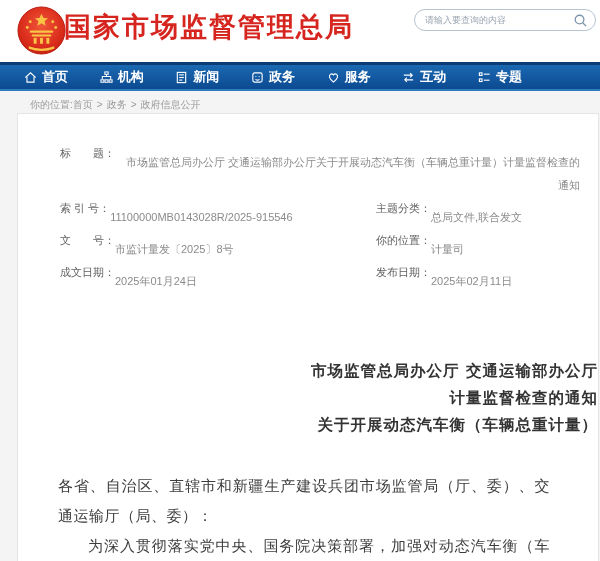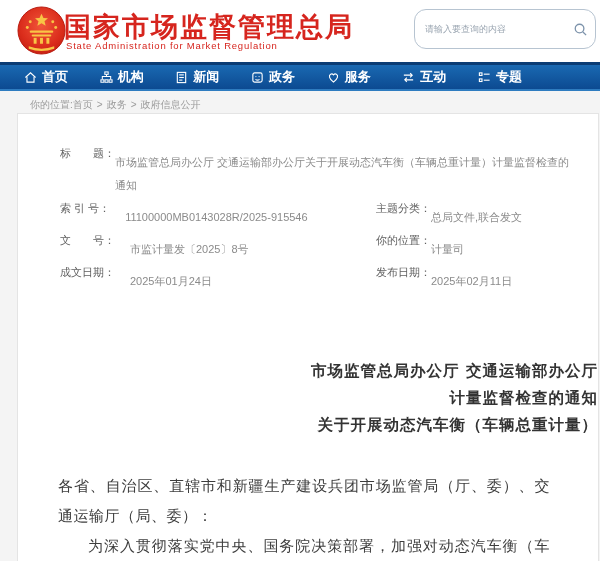--- a/index.html
+++ b/index.html
@@ -16,21 +16,21 @@
   .site-title {
     position:absolute; left:64px; top:9px;
     color:#d6251e; font-size:27px; font-weight:bold; letter-spacing:2px;
     white-space:nowrap;
   }
   .site-subtitle {
     position:absolute; left:66px; top:40px;
     color:#d6251e; font-size:9.5px; letter-spacing:0.8px; white-space:nowrap;
   }
   .search-box {
-    position:absolute; right:4px; top:9px; width:182px; height:40px;
+    position:absolute; right:4px; top:9px; width:182px; height:22px;
     border:1px solid #b7c4d1; border-radius:12px; background:#fff;
     display:flex; align-items:center; padding:0 7px 0 10px;
   }
   .search-box input {
     border:none; outline:none; flex:1; font-size:9px; color:#333;
     background:transparent; font-family:inherit; min-width:0;
   }
   .search-box input::placeholder { color:#9aa5b1; }
   .search-icon { display:flex; align-items:center; cursor:pointer; }
 
@@ -59,22 +59,22 @@
 
   
   .card {
     position:absolute; left:17px; top:113px; width:582px; height:470px;
     background:#fff; border:1px solid #e4e4e4;
   }
   .meta {
     padding:28px 18px 0 42px;
     font-size:11px; line-height:23px; color:#8b8b8b;
   }
-  .meta-row { display:flex; }
-  .meta-cell-left { width:316px; flex:none; display:flex;gap:15px; }
+  .meta-row { display:flex;text-align:right; }
+  .meta-cell-left { width:316px; flex:none; display:flex; }
   .meta-cell-right { flex:1; display:flex; }
   .meta-label { color:#5f5f5f; flex:none; white-space:pre; }
   .meta-value { color:#8b8b8b;margin-top:9px; }
 
   
   .doc-title {
     margin-top:64px;
     text-align:right; font-weight:bold; font-size:15.5px; color:#333;
     line-height:27px; letter-spacing:1px;
     font-family:"DejaVu Serif","Liberation Serif",serif;
@@ -107,21 +107,20 @@
     <circle cx="10.5" cy="22" r="1.5" fill="#f8c545"></circle>
     <circle cx="39.5" cy="22" r="1.5" fill="#f8c545"></circle>
     <rect x="13" y="25" width="24" height="2.4" rx="1" fill="#f8c545"></rect>
     <rect x="15" y="29" width="20" height="2" rx="1" fill="#f8c545"></rect>
     <rect x="17" y="32.5" width="3" height="6" fill="#f8c545"></rect>
     <rect x="23.5" y="32.5" width="3" height="6" fill="#f8c545"></rect>
     <rect x="30" y="32.5" width="3" height="6" fill="#f8c545"></rect>
     <path d="M12 41 q13 5 26 0 l0 2.5 q-13 5 -26 0 z" fill="#f8c545"></path>
   </svg>
   <div class="site-title">国家市场监督管理总局</div>
-  <div class="site-subtitle">State Administration for Market Regulation</div>
   <div class="search-box">
     <input type="text" placeholder="请输入要查询的内容" style="">
     <span class="search-icon">
       <svg width="15" height="15" viewBox="0 0 16 16" fill="none" stroke="#7d93ab" stroke-width="1.4">
         <circle cx="7" cy="7" r="4.6"></circle>
         <line x1="10.6" y1="10.6" x2="14" y2="14"></line>
       </svg>
     </span>
   </div>
 </div>

